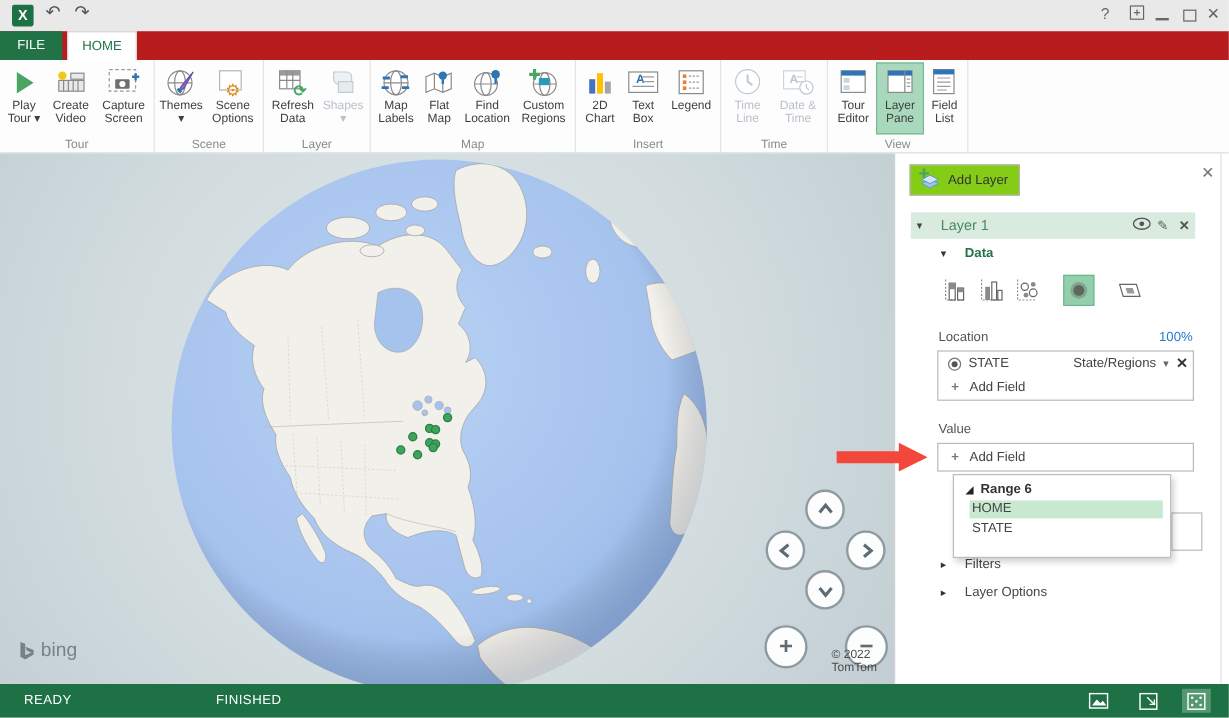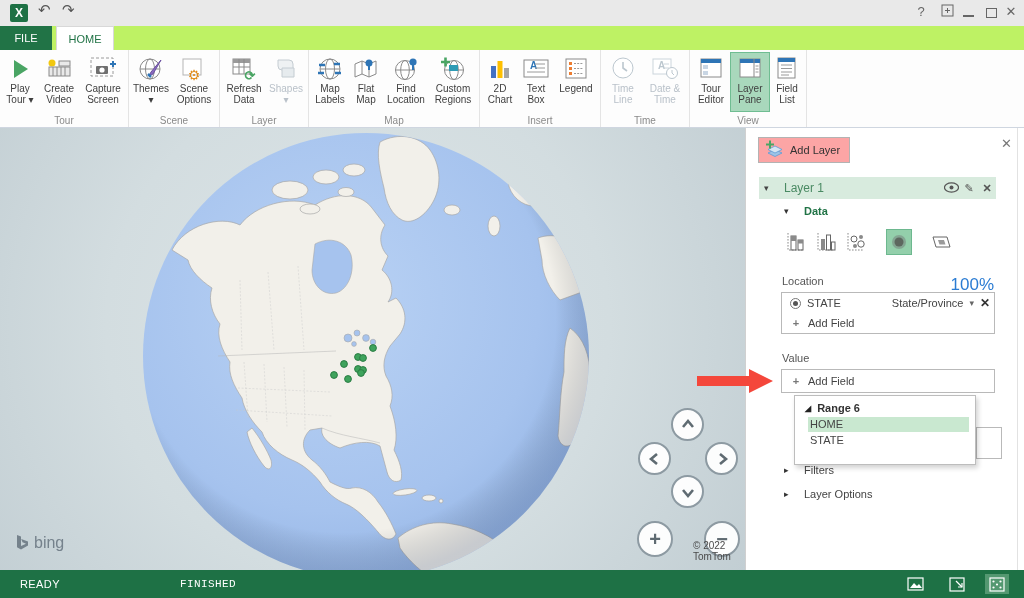--- a/index.html
+++ b/index.html
@@ -8,21 +8,21 @@
   
   #titlebar { position:absolute; left:0; top:0; width:1024px; height:26px; background:#e9e9e9; }
   #excel-logo { position:absolute; left:10px; top:4px; width:18px; height:18px; background:#1e7145; border-radius:2px; color:#fff; font-weight:bold; font-size:12px; text-align:center; line-height:18px; }
   .qat { position:absolute; top:1px; font-size:15px; color:#555; cursor:pointer; }
   #title-text { position:absolute; left:0; right:0; top:5px; text-align:center; font-size:12px; color:#8f8f8f; }
   .tb-ctl { position:absolute; top:4px; color:#666; font-size:13px; text-align:center; width:22px; cursor:pointer; }
   #max-box { position:absolute; top:8px; width:11px; height:10px; border:1px solid #666; }
   #min-dash { position:absolute; top:15px; width:11px; border-bottom:2px solid #666; }
 
   
-  #tabrow { position:absolute; left:0; top:26px; width:1024px; height:24px; background:#bef264; }
+  #tabrow { position:absolute; left:0; top:26px; width:1024px; height:24px; background:#b91c1c; }
   #tab-file { position:absolute; left:0; top:0; width:52px; height:24px; background:#217346; color:#fff; font-size:11px; text-align:center; line-height:24px; cursor:pointer; }
   #tab-home { position:absolute; left:56px; top:0; width:58px; height:24px; background:#fff; border:1px solid #d8d8d8; border-bottom:none; color:#217346; font-size:11px; text-align:center; line-height:24px; cursor:pointer; }
 
   
   #ribbon { position:absolute; left:0; top:50px; width:1024px; height:78px; background:#fdfdfd; border-bottom:1px solid #cfd6e0; display:flex; }
   .rgroup { position:relative; display:flex; align-items:flex-start; padding:2px 2px 14px 2px; border-right:1px solid #e4e4e4; }
   .rgl { position:absolute; bottom:1px; left:0; right:0; text-align:center; font-size:10px; color:#8a8a8a; }
   .rbtn { display:flex; flex-direction:column; align-items:center; justify-content:flex-start; background:none; border:1px solid transparent; height:60px; padding-top:2px; cursor:pointer; font-family:inherit; }
   .rbtn .ric { height:28px; display:flex; align-items:center; justify-content:center; }
   .rbtn .rlabel { font-size:10px; line-height:11px; color:#3f3f3f; text-align:center; white-space:pre-line; }
@@ -36,32 +36,32 @@
          background:radial-gradient(circle at 48% 45%, #dde5e7 0%, #d3dde0 55%, #c2ced3 100%); }
   #globe { position:absolute; left:140px; top:2px; }
   .navbtn { position:absolute; width:33px; height:33px; border-radius:50%; background:rgba(255,255,255,.95); border:2px solid #8d9aa2; display:flex; align-items:center; justify-content:center; cursor:pointer; }
   .zoombtn { width:36px; height:36px; font-size:20px; color:#5f6b72; font-weight:bold; }
   #bing-logo { position:absolute; left:16px; top:406px; display:flex; align-items:center; gap:5px; color:#75828c; font-size:16px; }
   #copyright { position:absolute; left:693px; top:412px; font-size:10px; color:#4a4a4a; }
 
   
   #panel { position:absolute; left:745px; top:128px; width:279px; height:442px; background:#fff; border-left:1px solid #d0d0d0; font-size:11px; color:#444; }
   #panel-close { position:absolute; right:12px; top:8px; color:#777; font-size:13px; cursor:pointer; }
-  #add-layer-btn { position:absolute; left:12px; top:9px; width:92px; height:26px; border:1px solid #b3b3b3; background:#fca5a5; display:flex; align-items:center; gap:6px; padding-left:5px; font-size:11px; color:#333; cursor:pointer; font-family:inherit; }
+  #add-layer-btn { position:absolute; left:12px; top:9px; width:92px; height:26px; border:1px solid #b3b3b3; background:#84cc16; display:flex; align-items:center; gap:6px; padding-left:5px; font-size:11px; color:#333; cursor:pointer; font-family:inherit; }
   #layer1-bar { position:absolute; left:13px; top:49px; width:237px; height:22px; background:#d8ebde; display:flex; align-items:center; }
   #layer1-bar .tri { margin-left:5px; font-size:9px; color:#444; width:14px; cursor:pointer; }
   #layer1-name { color:#4a8a63; font-size:12px; margin-left:6px; flex:1; }
   .lh-ico { width:18px; text-align:center; color:#555; cursor:pointer; font-size:11px; }
   .sect-row { position:absolute; display:flex; align-items:center; cursor:pointer; }
   .sect-row .tri { font-size:9px; color:#333; width:20px; }
   #data-label { color:#217346; font-weight:bold; }
   .viz { position:absolute; top:101px; width:26px; height:26px; display:flex; align-items:center; justify-content:center; cursor:pointer; border:1px solid transparent; }
   .viz.sel { background:#93cfab; border:1px solid #6db88f; }
   .plabel { position:absolute; font-size:11px; color:#555; }
-  #loc-pct { position:absolute; right:30px; top:147px; color:#2b7cd3; font-size:17px; cursor:pointer; }
+  #loc-pct { position:absolute; right:30px; top:147px; color:#2b7cd3; font-size:11px; cursor:pointer; }
   .fieldbox { position:absolute; left:35px; width:214px; border:1px solid #b9b9b9; background:#fff; }
   .frow { display:flex; align-items:center; height:20px; padding:0 4px; }
   .radio { width:11px; height:11px; border:1px solid #777; border-radius:50%; margin:0 6px 0 4px; position:relative; }
   .radio::after { content:""; position:absolute; left:2px; top:2px; width:5px; height:5px; border-radius:50%; background:#555; }
   .plus { color:#777; font-weight:bold; width:12px; margin:0 6px 0 4px; text-align:center; }
   .caret { color:#666; font-size:9px; margin:0 6px; cursor:pointer; }
   .xdel { color:#333; font-weight:bold; cursor:pointer; font-size:12px; }
   #value-box { top:241px; height:24px; }
   #value-box .frow { height:22px; }
   #hidden-box { position:absolute; left:230px; top:299px; width:26px; height:32px; border:1px solid #b9b9b9; background:#fff; }
@@ -71,21 +71,21 @@
   .dd-item { height:15px; line-height:15px; padding-left:14px; margin:1px 6px 0 13px; cursor:pointer; color:#444; padding-left:2px; }
   .dd-item.hl { background:#c9e8d0; }
   #panel-scroll { position:absolute; right:6px; top:0; bottom:0; border-right:1px solid #e2e2e2; }
 
   
   #red-arrow { position:absolute; left:697px; top:368px; z-index:60; }
 
   
   #statusbar { position:absolute; left:0; top:570px; width:1024px; height:28px; background:#1e7145; color:#fff; font-size:11px; }
   #sb-ready { position:absolute; left:20px; top:8px; letter-spacing:.4px; }
-  #sb-finished { position:absolute; left:180px; top:8px; letter-spacing:.4px;font-family:Liberation Mono, monospace; }
+  #sb-finished { position:absolute; left:180px; top:8px; letter-spacing:.4px; }
   .sb-ico { position:absolute; top:4px; width:24px; height:20px; display:flex; align-items:center; justify-content:center; cursor:pointer; }
   .sb-ico.on { background:#549871; }
 </style>
 </head>
 <body>
 
 <div id="titlebar">
   <div id="excel-logo">X</div>
   <span class="qat" style="left:38px">↶</span>
   <span class="qat" style="left:62px">↷</span>
@@ -539,21 +539,21 @@
       </svg>
     </div>
 
   <div class="plabel" style="left:36px; top:147px;">Location</div>
   <div id="loc-pct">100%</div>
 
   <div class="fieldbox" style="top:164px; height:42px;">
     <div class="frow">
       <span class="radio"></span>
       <span style="flex:1">STATE</span>
-      <span>State/Province</span>
+      <span>State/Regions</span>
       <span class="caret">▾</span>
       <span class="xdel">✕</span>
     </div>
     <div class="frow">
       <span class="plus">+</span>
       <span>Add Field</span>
     </div>
   </div>
 
   <div class="plabel" style="left:36px; top:224px;">Value</div>

